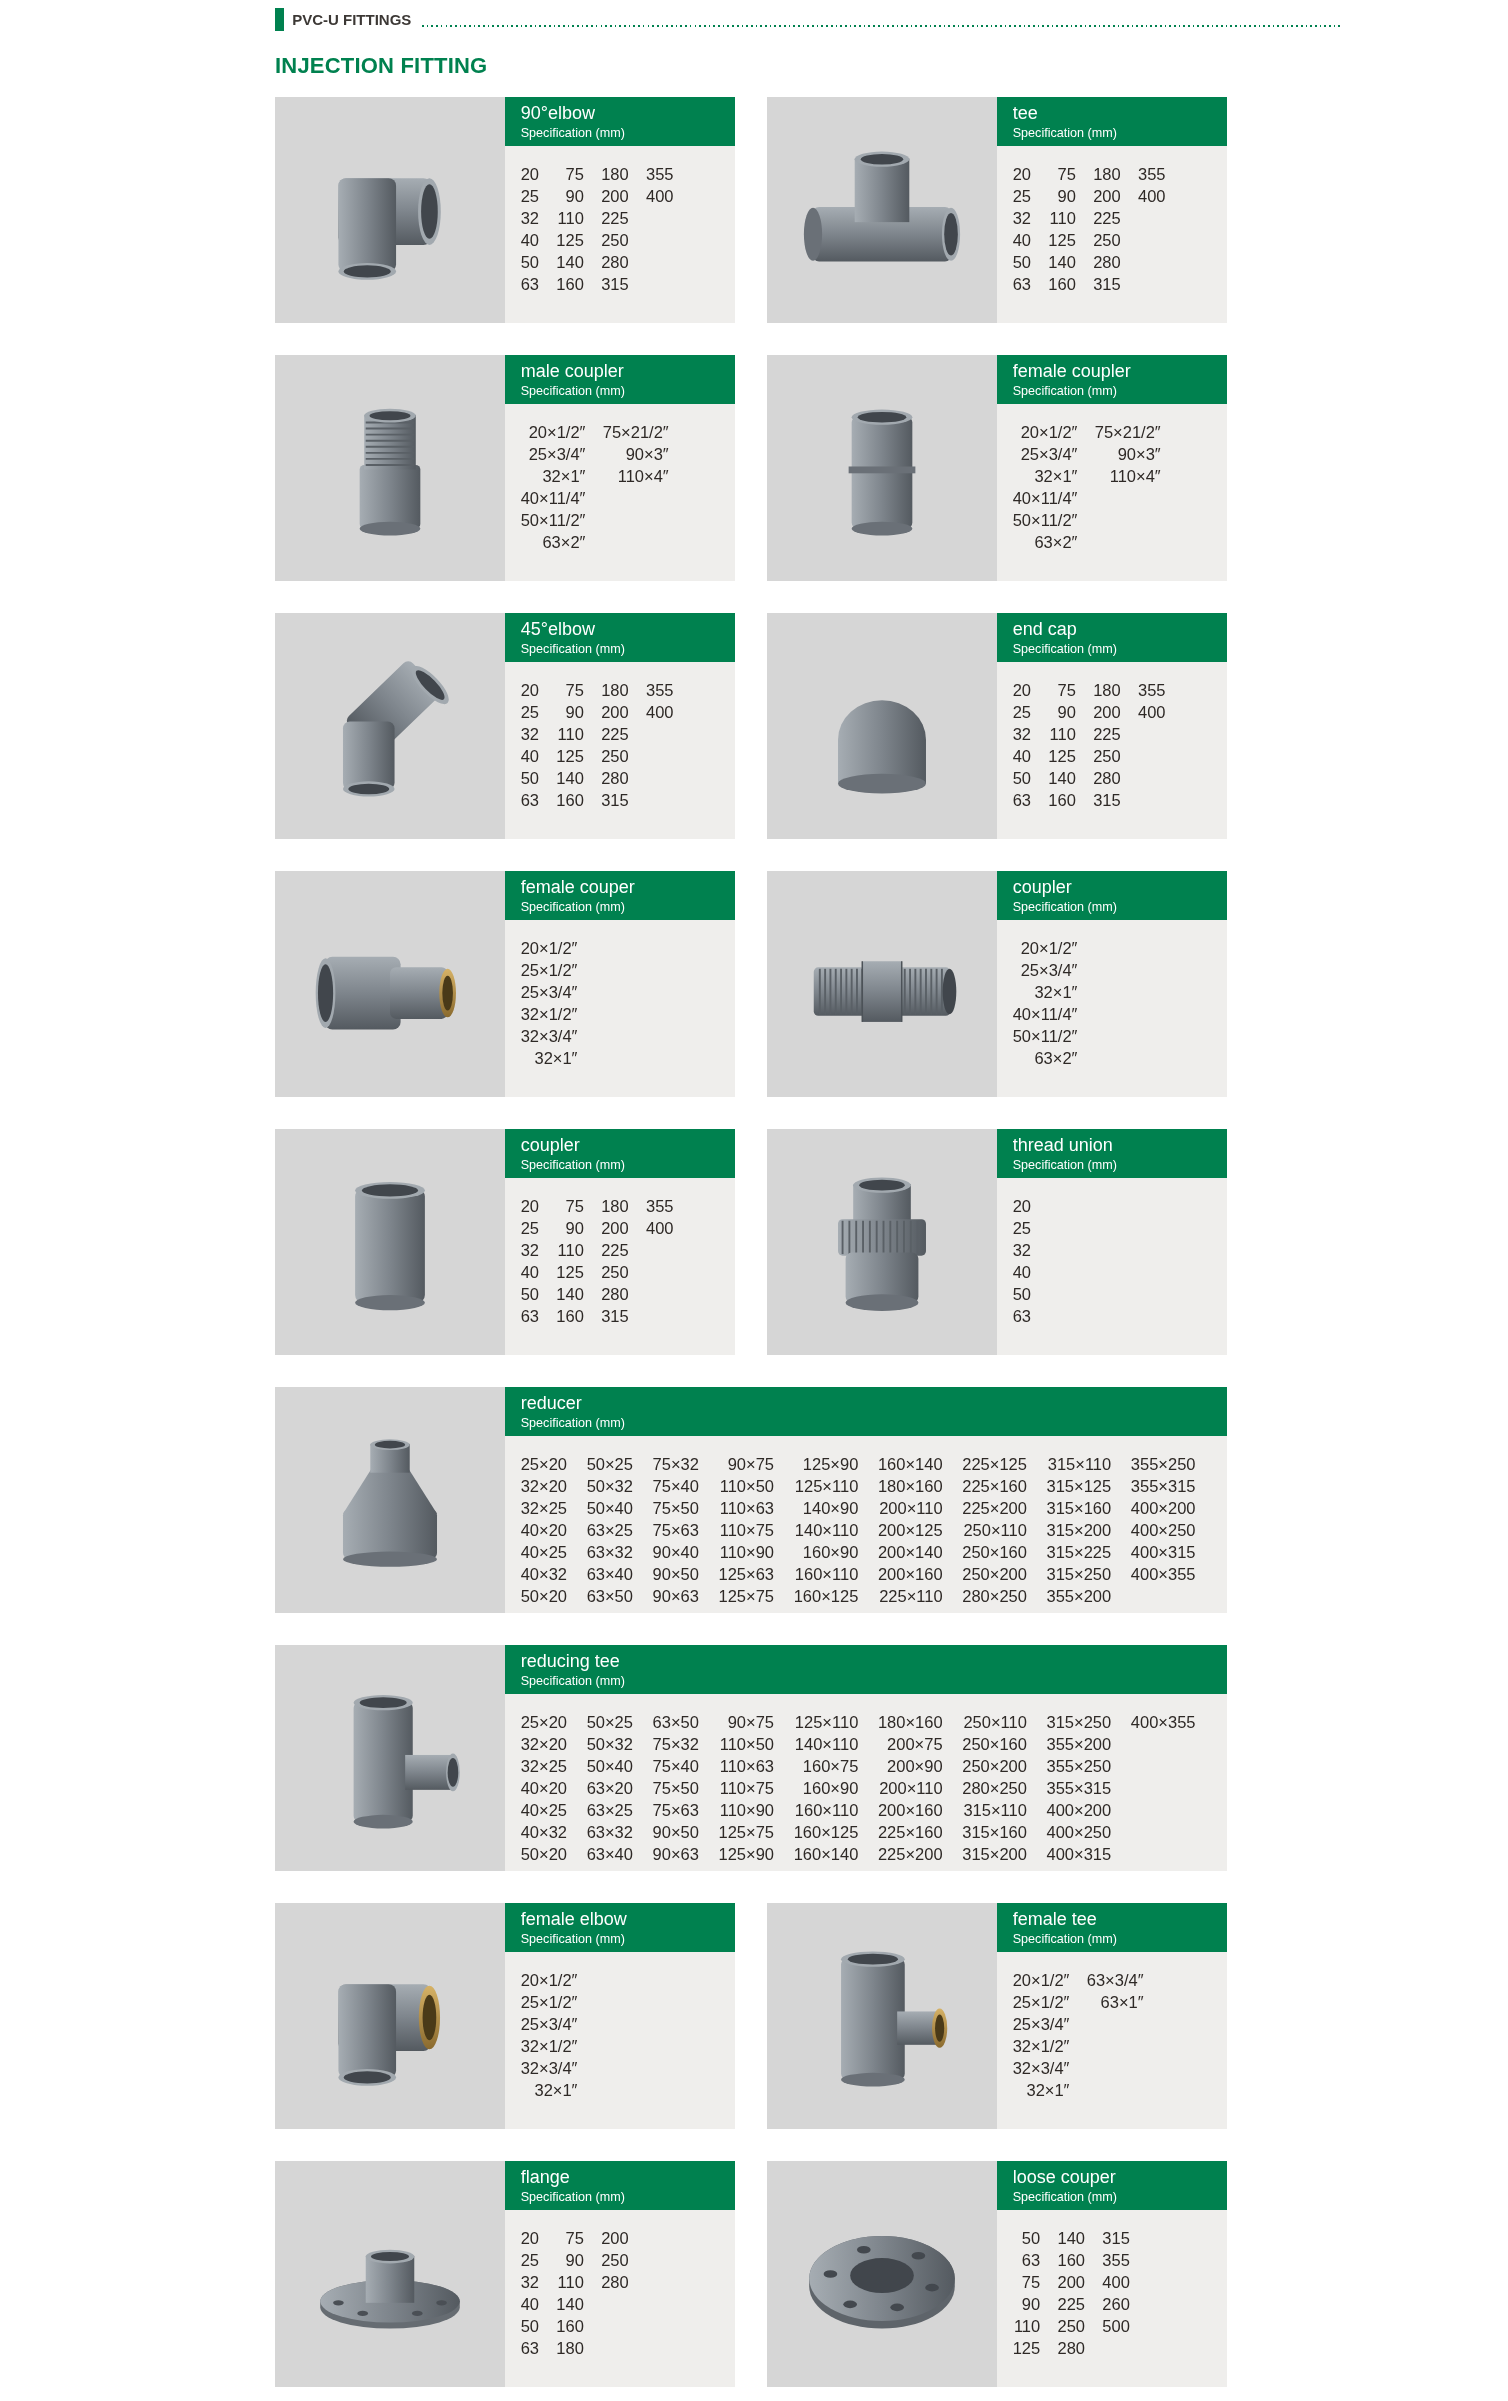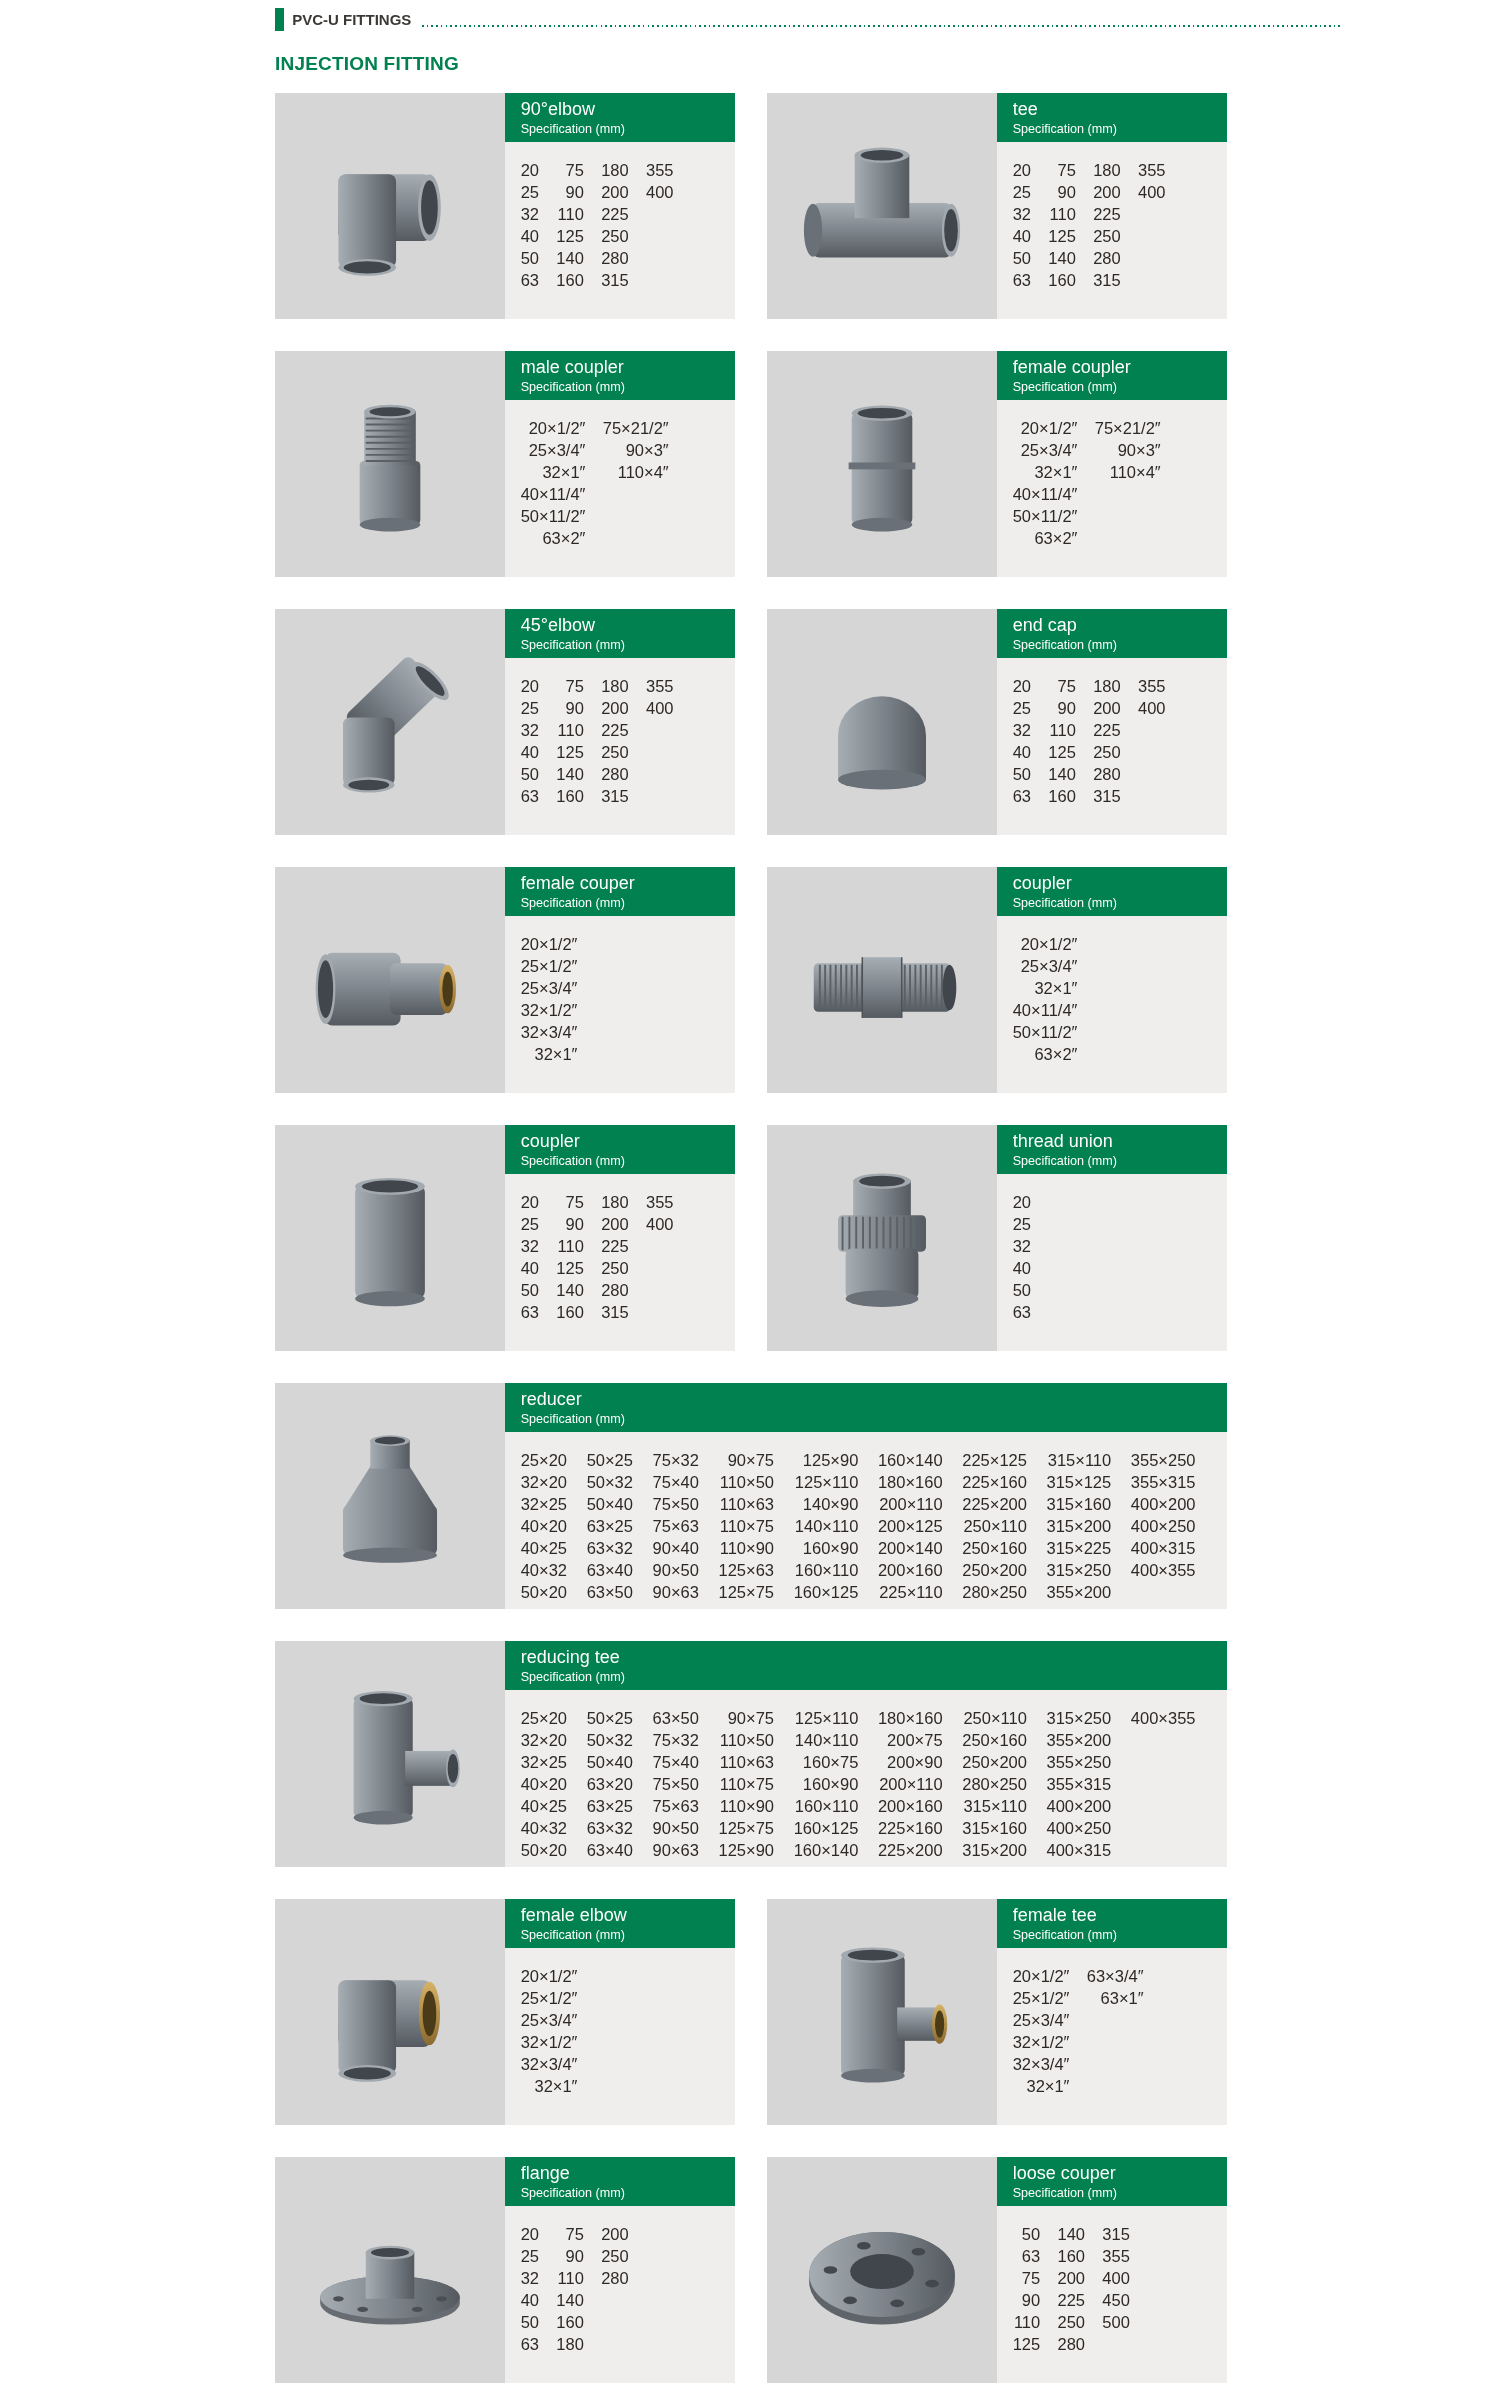--- a/index.html
+++ b/index.html
@@ -17,21 +17,21 @@
   }
   .page{width:1509px;height:2401px;overflow:hidden;}
   .content{width:959px;margin:0 auto;padding-top:7.9px;}
 
   
   .titlebar{display:flex;align-items:center;width:1066px;}
   .accent-bar{width:8.6px;height:23.6px;background:var(--accent_green);margin-right:8.6px;flex:none;}
   .page-title{font-size:15px;font-weight:bold;color:var(--title_text);letter-spacing:0;white-space:nowrap;}
   .dots{flex:1;height:2.4px;margin-left:11px;margin-top:12.6px;
     background:repeating-linear-gradient(90deg,var(--accent_green) 0 1.6px,transparent 1.6px 4.7px);}
-  .subtitle{margin-top:22px;font-size:19px;font-weight:bold;color:var(--accent_green);letter-spacing:0.2px;}
+  .subtitle{margin-top:22px;font-size:22px;font-weight:bold;color:var(--accent_green);letter-spacing:0.2px;}
 
   
   .grid{margin-top:17.3px;display:grid;grid-template-columns:460px 460px;column-gap:37px;row-gap:27.5px;gap:32px;}
   .card{display:flex;height:226px;}
   .card.span2{grid-column:1 / -1;}
   .imgbox{width:230px;height:226px;background:var(--image_bg);flex:none;
     display:flex;align-items:center;justify-content:center;}
   .imgbox svg{width:182px;height:154px;}
   .panel{flex:1;display:flex;flex-direction:column;min-width:0;}
   .head{background:var(--accent_green);color:#fff;height:49px;padding:6.3px 0 0 15.7px;}
@@ -1066,21 +1066,21 @@
                 <div class="cell">160</div>
                 <div class="cell">200</div>
                 <div class="cell">225</div>
                 <div class="cell">250</div>
                 <div class="cell">280</div>
               </div>
               <div class="col">
                 <div class="cell">315</div>
                 <div class="cell">355</div>
                 <div class="cell">400</div>
-                <div class="cell">450</div>
+                <div class="cell">260</div>
                 <div class="cell">500</div>
               </div>
             </div>
           </div>
         </section>
       </div>
 
   </div>
 </div>
 

